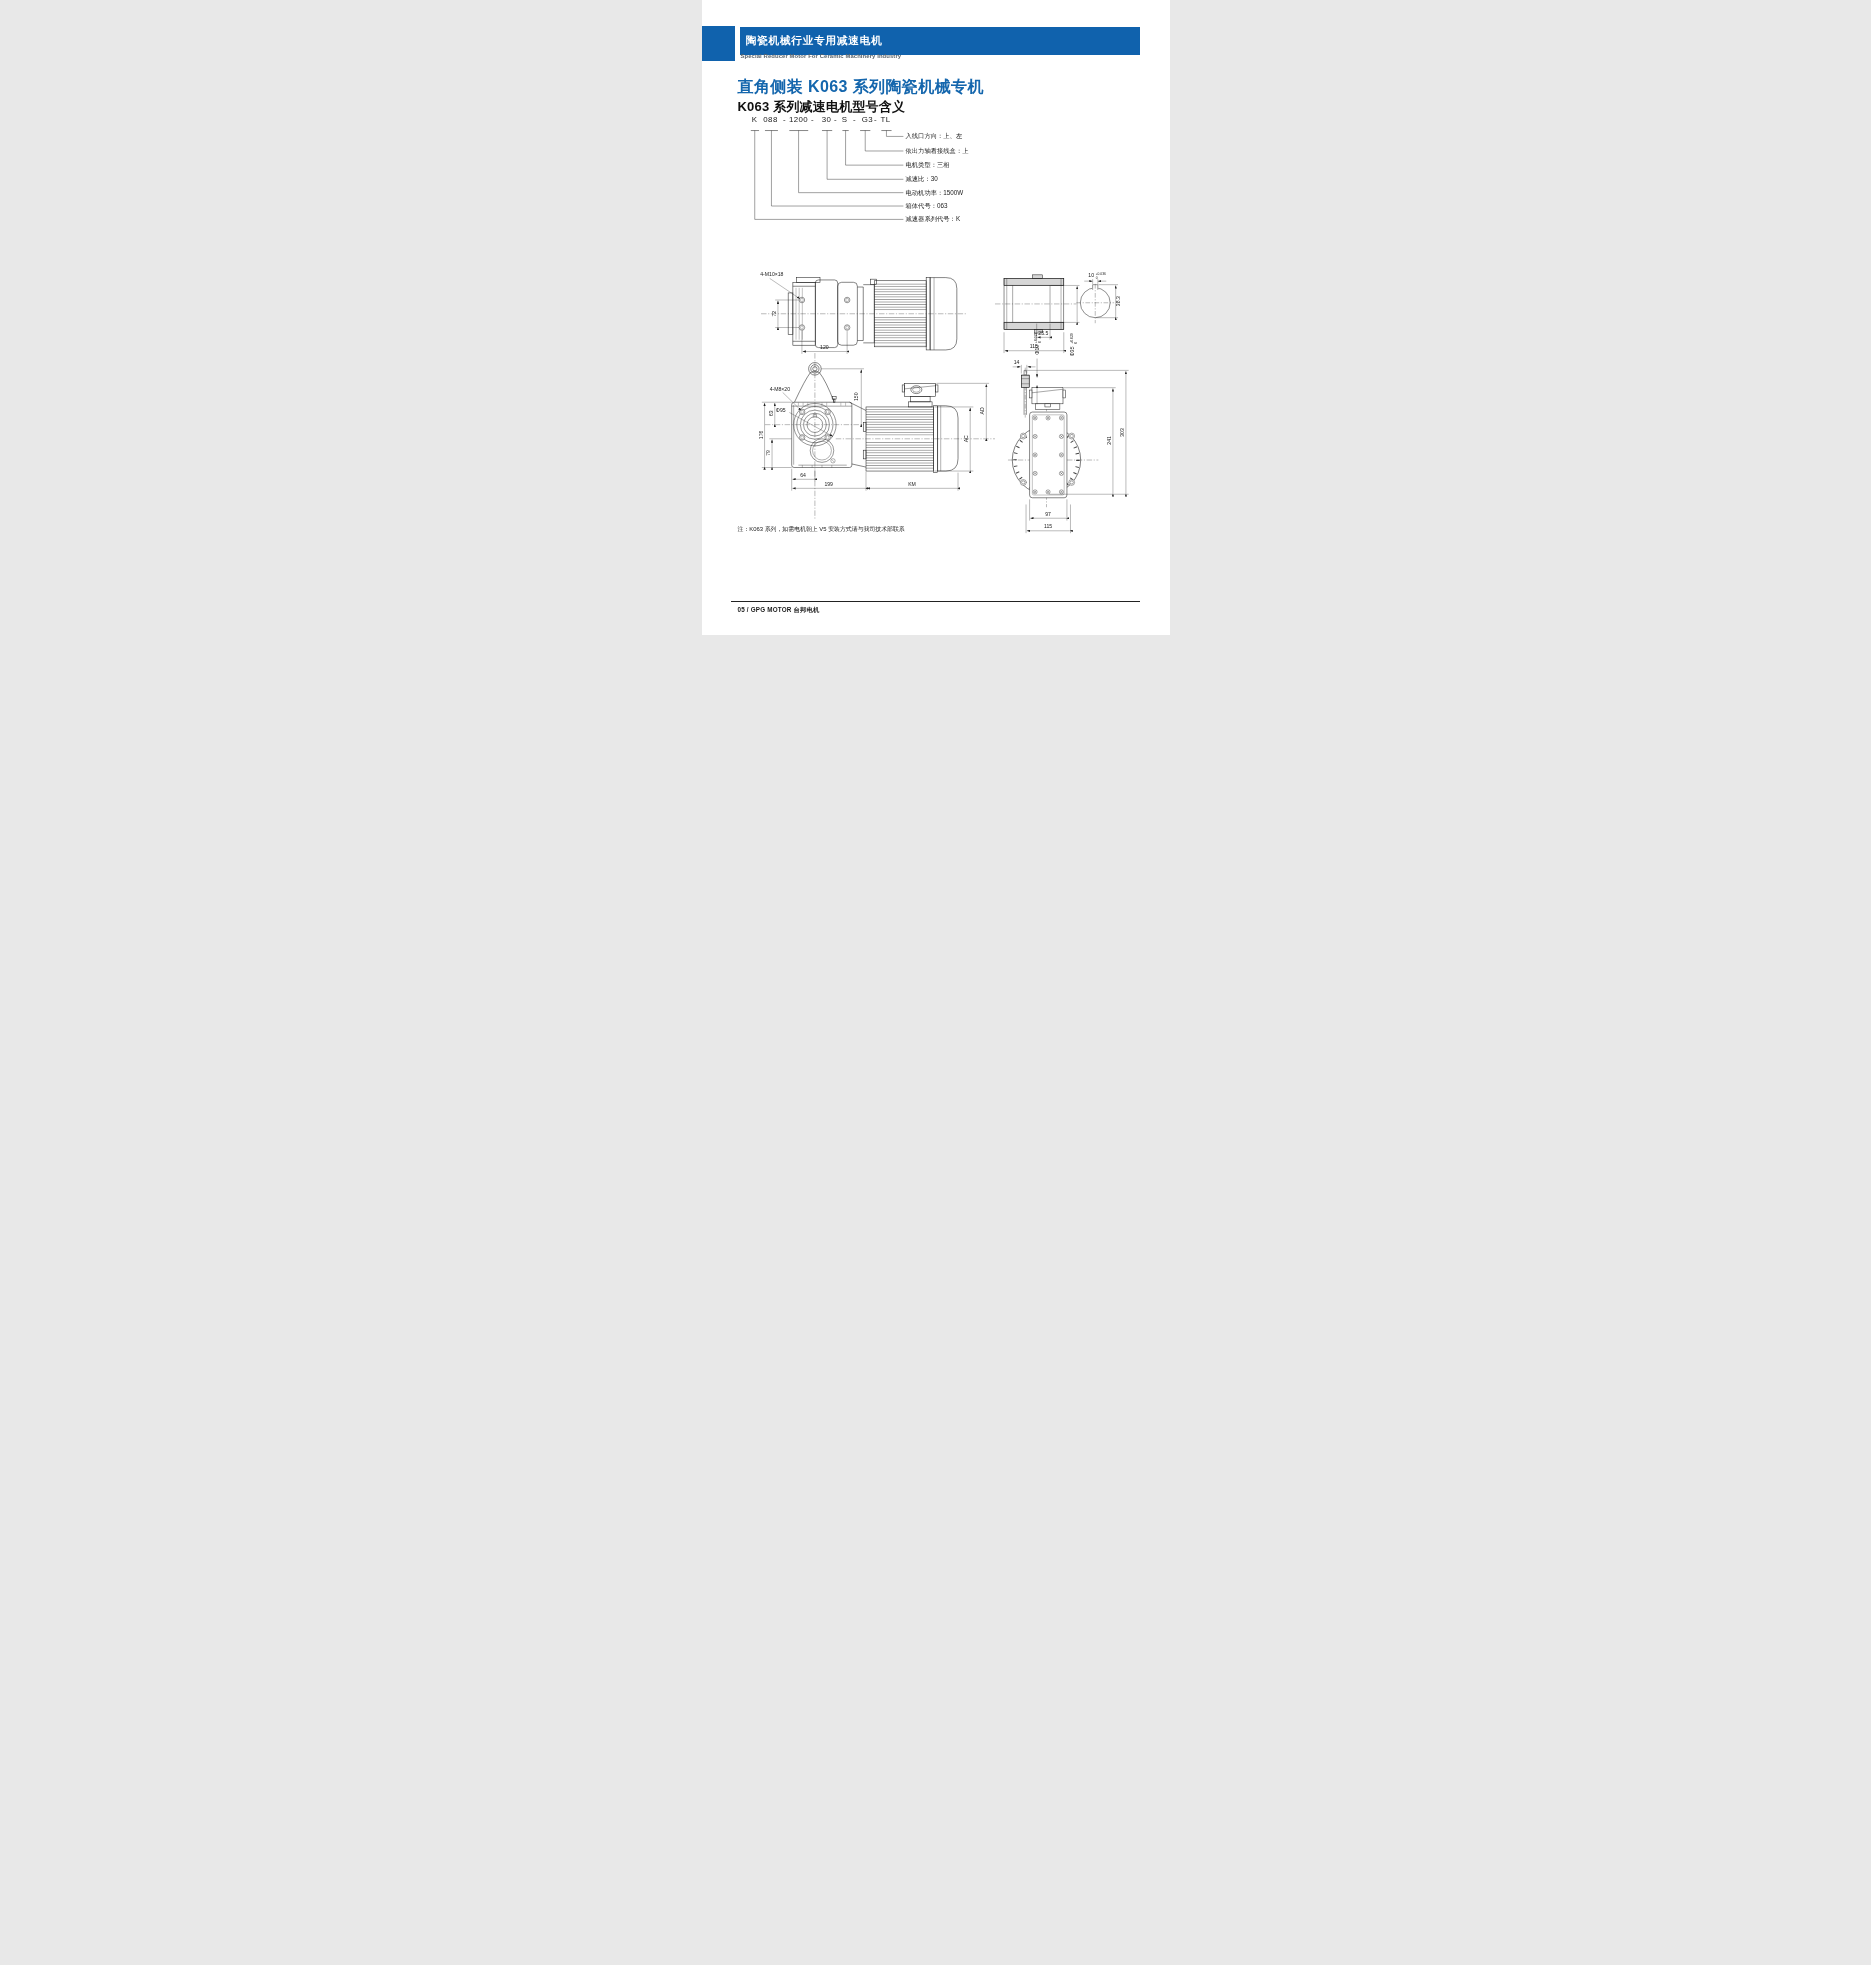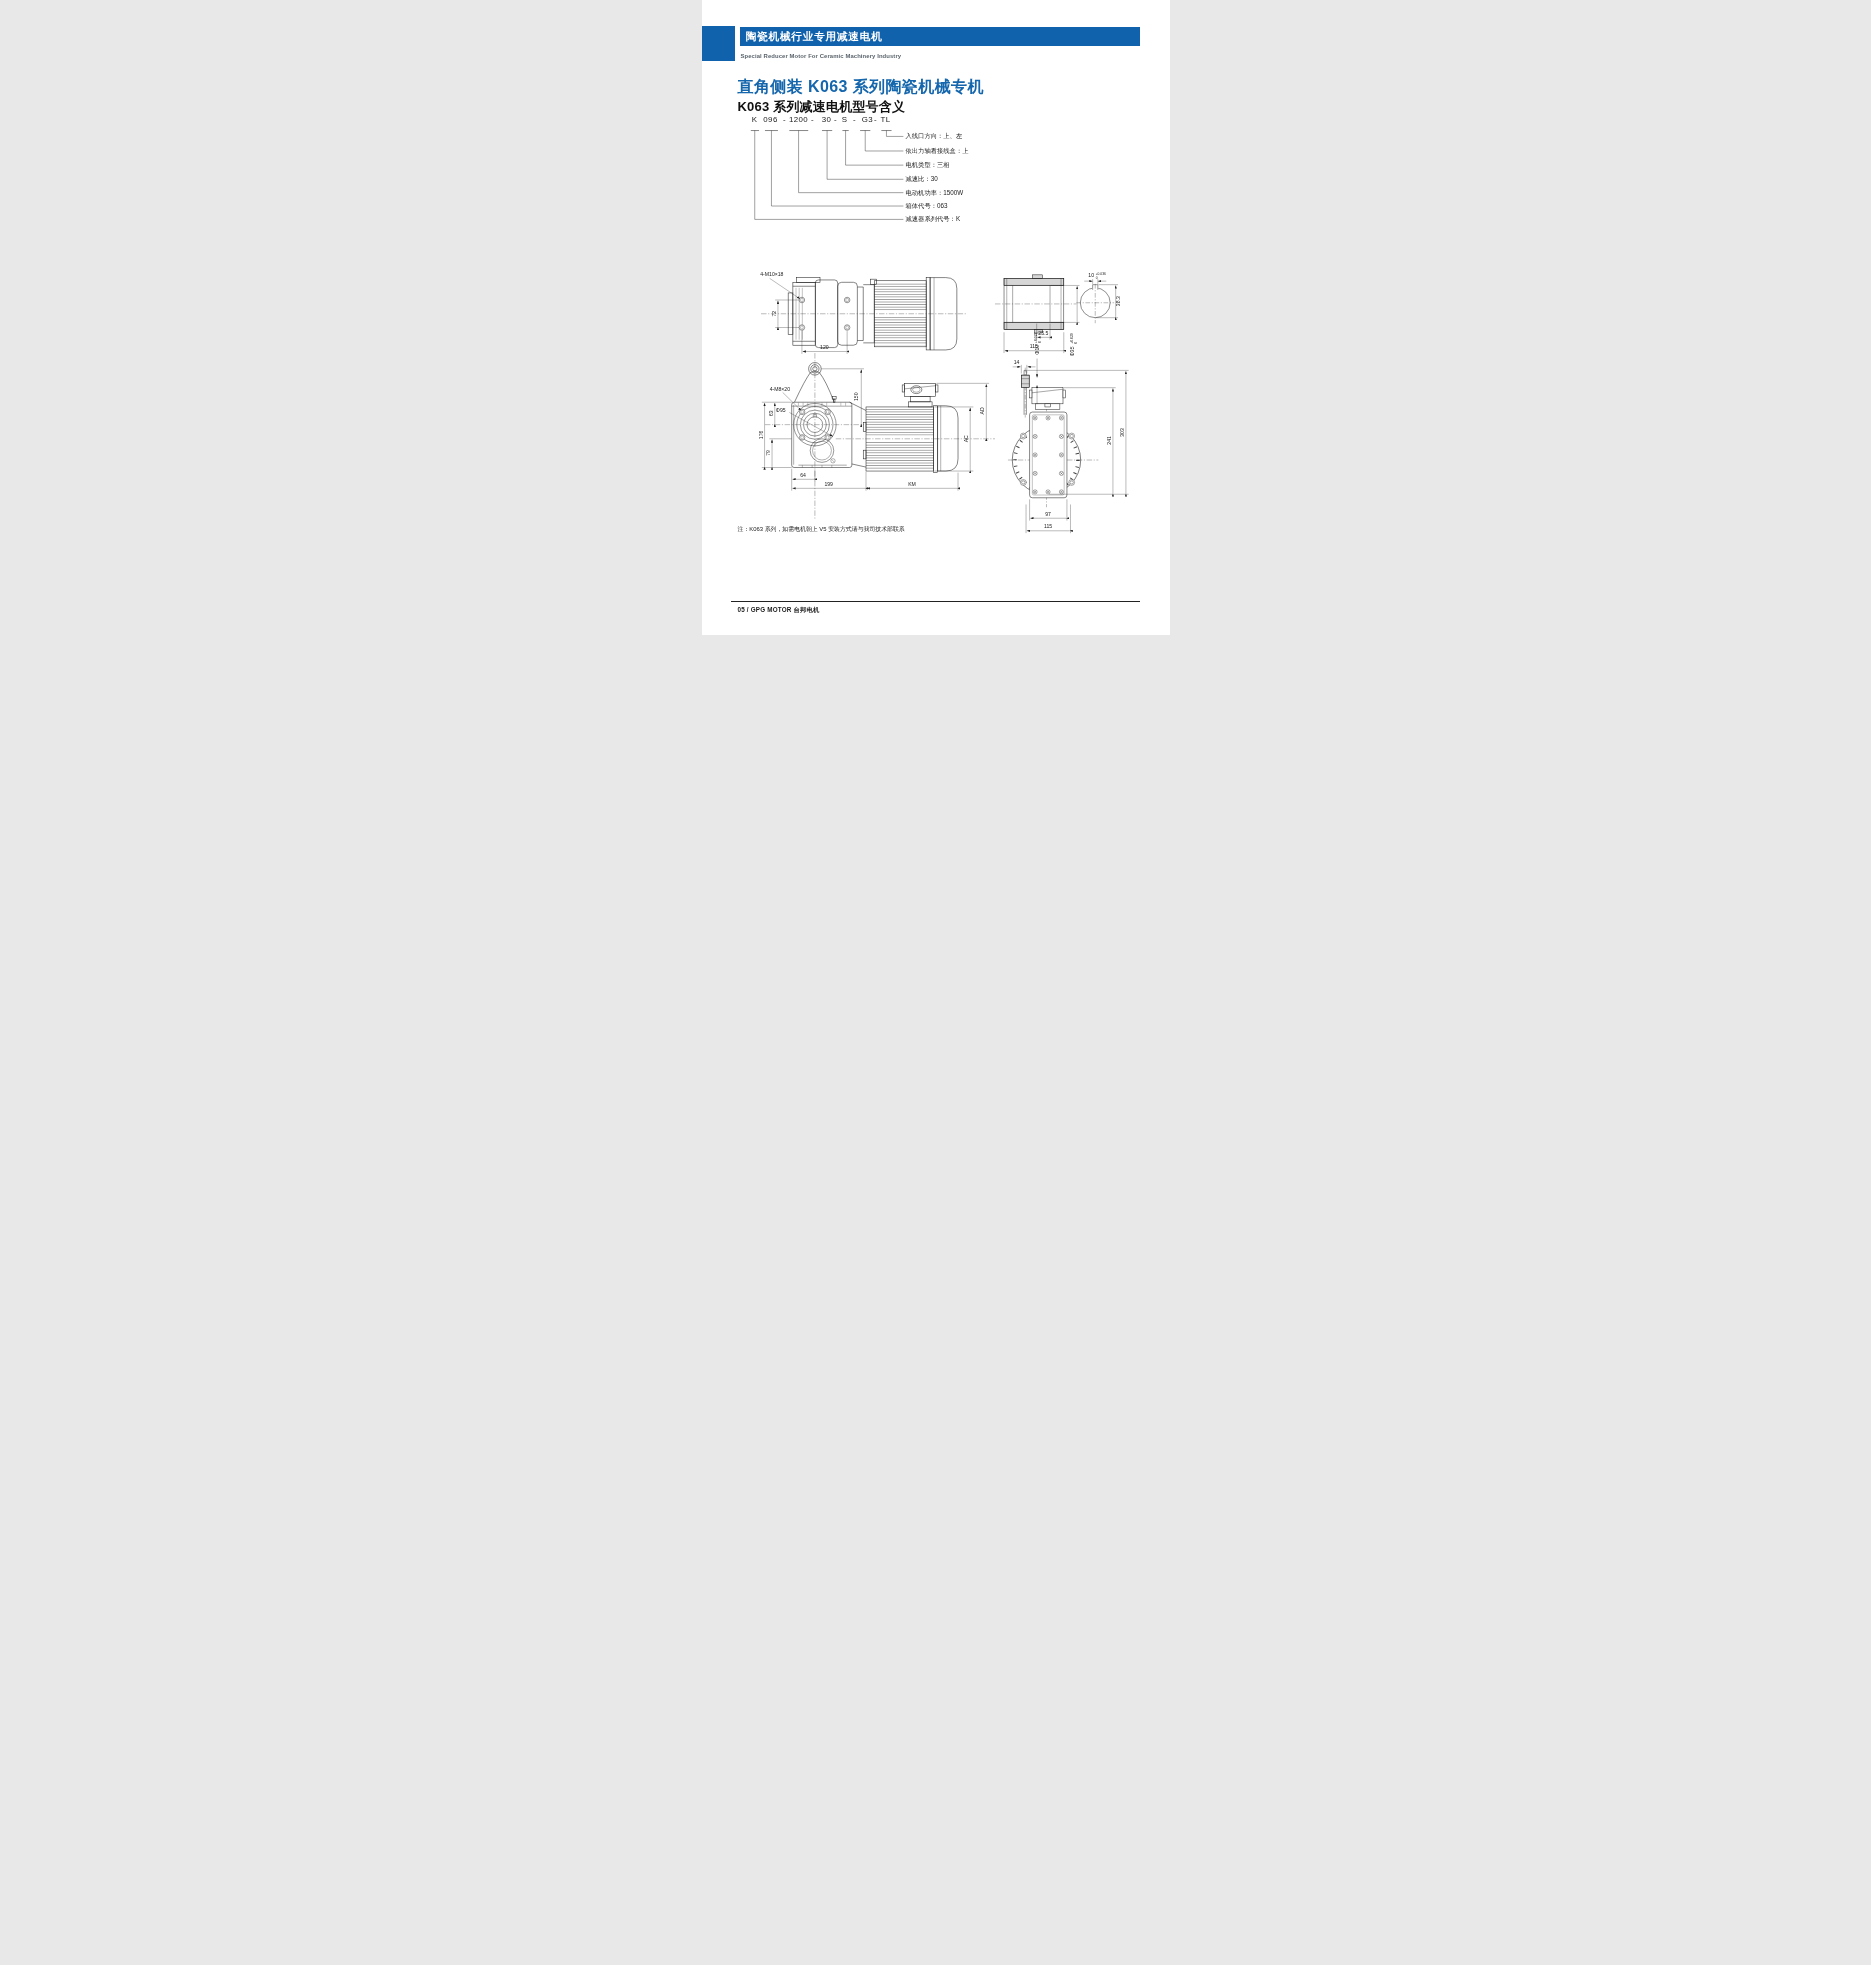--- a/index.html
+++ b/index.html
@@ -1,20 +1,20 @@
 <!DOCTYPE html>
 <html style="font-size:6.3px"><head>
 <meta charset="utf-8">
 <style>
   html,body{margin:0;padding:0;background:#e8e8e8;}
   #page{position:relative;width:468px;height:635px;background:#ffffff;margin:0 auto;
         font-family:"Liberation Sans","DejaVu Sans",sans-serif;color:#1a1a1a;overflow:hidden;}
   .abs{position:absolute;}
   #corner-block{left:0;top:26px;width:33px;height:35px;background:#1062ad;}
-  #header-bar{left:38px;top:27px;width:400px;height:19px;background:#1062ad;display:flex;align-items:center;}
+  #header-bar{left:38px;top:27px;width:400px;height:28px;background:#1062ad;display:flex;align-items:center;}
   #header-bar .t{color:#ffffff;font-size:10.6px;font-weight:bold;letter-spacing:0.8px;padding-left:6.3px;}
   #header-sub{left:39px;top:53px;font-size:5.9px;color:#5a646c;font-weight:bold;letter-spacing:0.1px;}
   #sec-title{left:36px;top:77px;font-size:16px;font-weight:bold;color:#1466ad;letter-spacing:0.4px;}
   #sec-sub{left:36px;top:98px;font-size:13px;font-weight:bold;color:#111;letter-spacing:0.2px;}
   .seg{position:absolute;transform:translateX(-50%);font-size:7.9px;letter-spacing:0.4px;color:#1a1a1a;}
   .legend{position:absolute;left:204px;font-size:6.3px;color:#1a1a1a;white-space:nowrap;}
   #note{left:36px;top:525px;font-size:5.9px;color:#1a1a1a;}
   #footer-line{left:29.5px;top:601px;width:409px;height:0;border-top:1px solid #222;}
   #footer-text{left:36px;top:606px;font-size:6.3px;font-weight:bold;color:#1a1a1a;letter-spacing:0.2px;}
   svg{position:absolute;left:0;top:0;pointer-events:none;}
@@ -31,21 +31,21 @@
   <div id="header-bar" class="abs">
     <span class="t">陶瓷机械行业专用减速电机</span>
   </div>
   <div id="header-sub" class="abs">Special Reducer Motor For Ceramic Machinery Industry</div>
 
   <div id="sec-title" class="abs">直角侧装 K063 系列陶瓷机械专机</div>
   <div id="sec-sub" class="abs">K063 系列减速电机型号含义</div>
 
   <div>
     <span class="seg" style="left:53px;top:115px;">K</span>
-    <span class="seg" style="left:69px;top:115px;">096</span>
+    <span class="seg" style="left:69px;top:115px;">088</span>
     <span class="seg" style="left:83px;top:115px;">-</span>
     <span class="seg" style="left:97px;top:115px;">1200</span>
     <span class="seg" style="left:111px;top:115px;">-</span>
     <span class="seg" style="left:125px;top:115px;">30</span>
     <span class="seg" style="left:134px;top:115px;">-</span>
     <span class="seg" style="left:143px;top:115px;">S</span>
     <span class="seg" style="left:153px;top:115px;">-</span>
     <span class="seg" style="left:166px;top:115px;">G3</span>
     <span class="seg" style="left:174px;top:115px;">-</span>
     <span class="seg" style="left:184px;top:115px;">TL</span>

